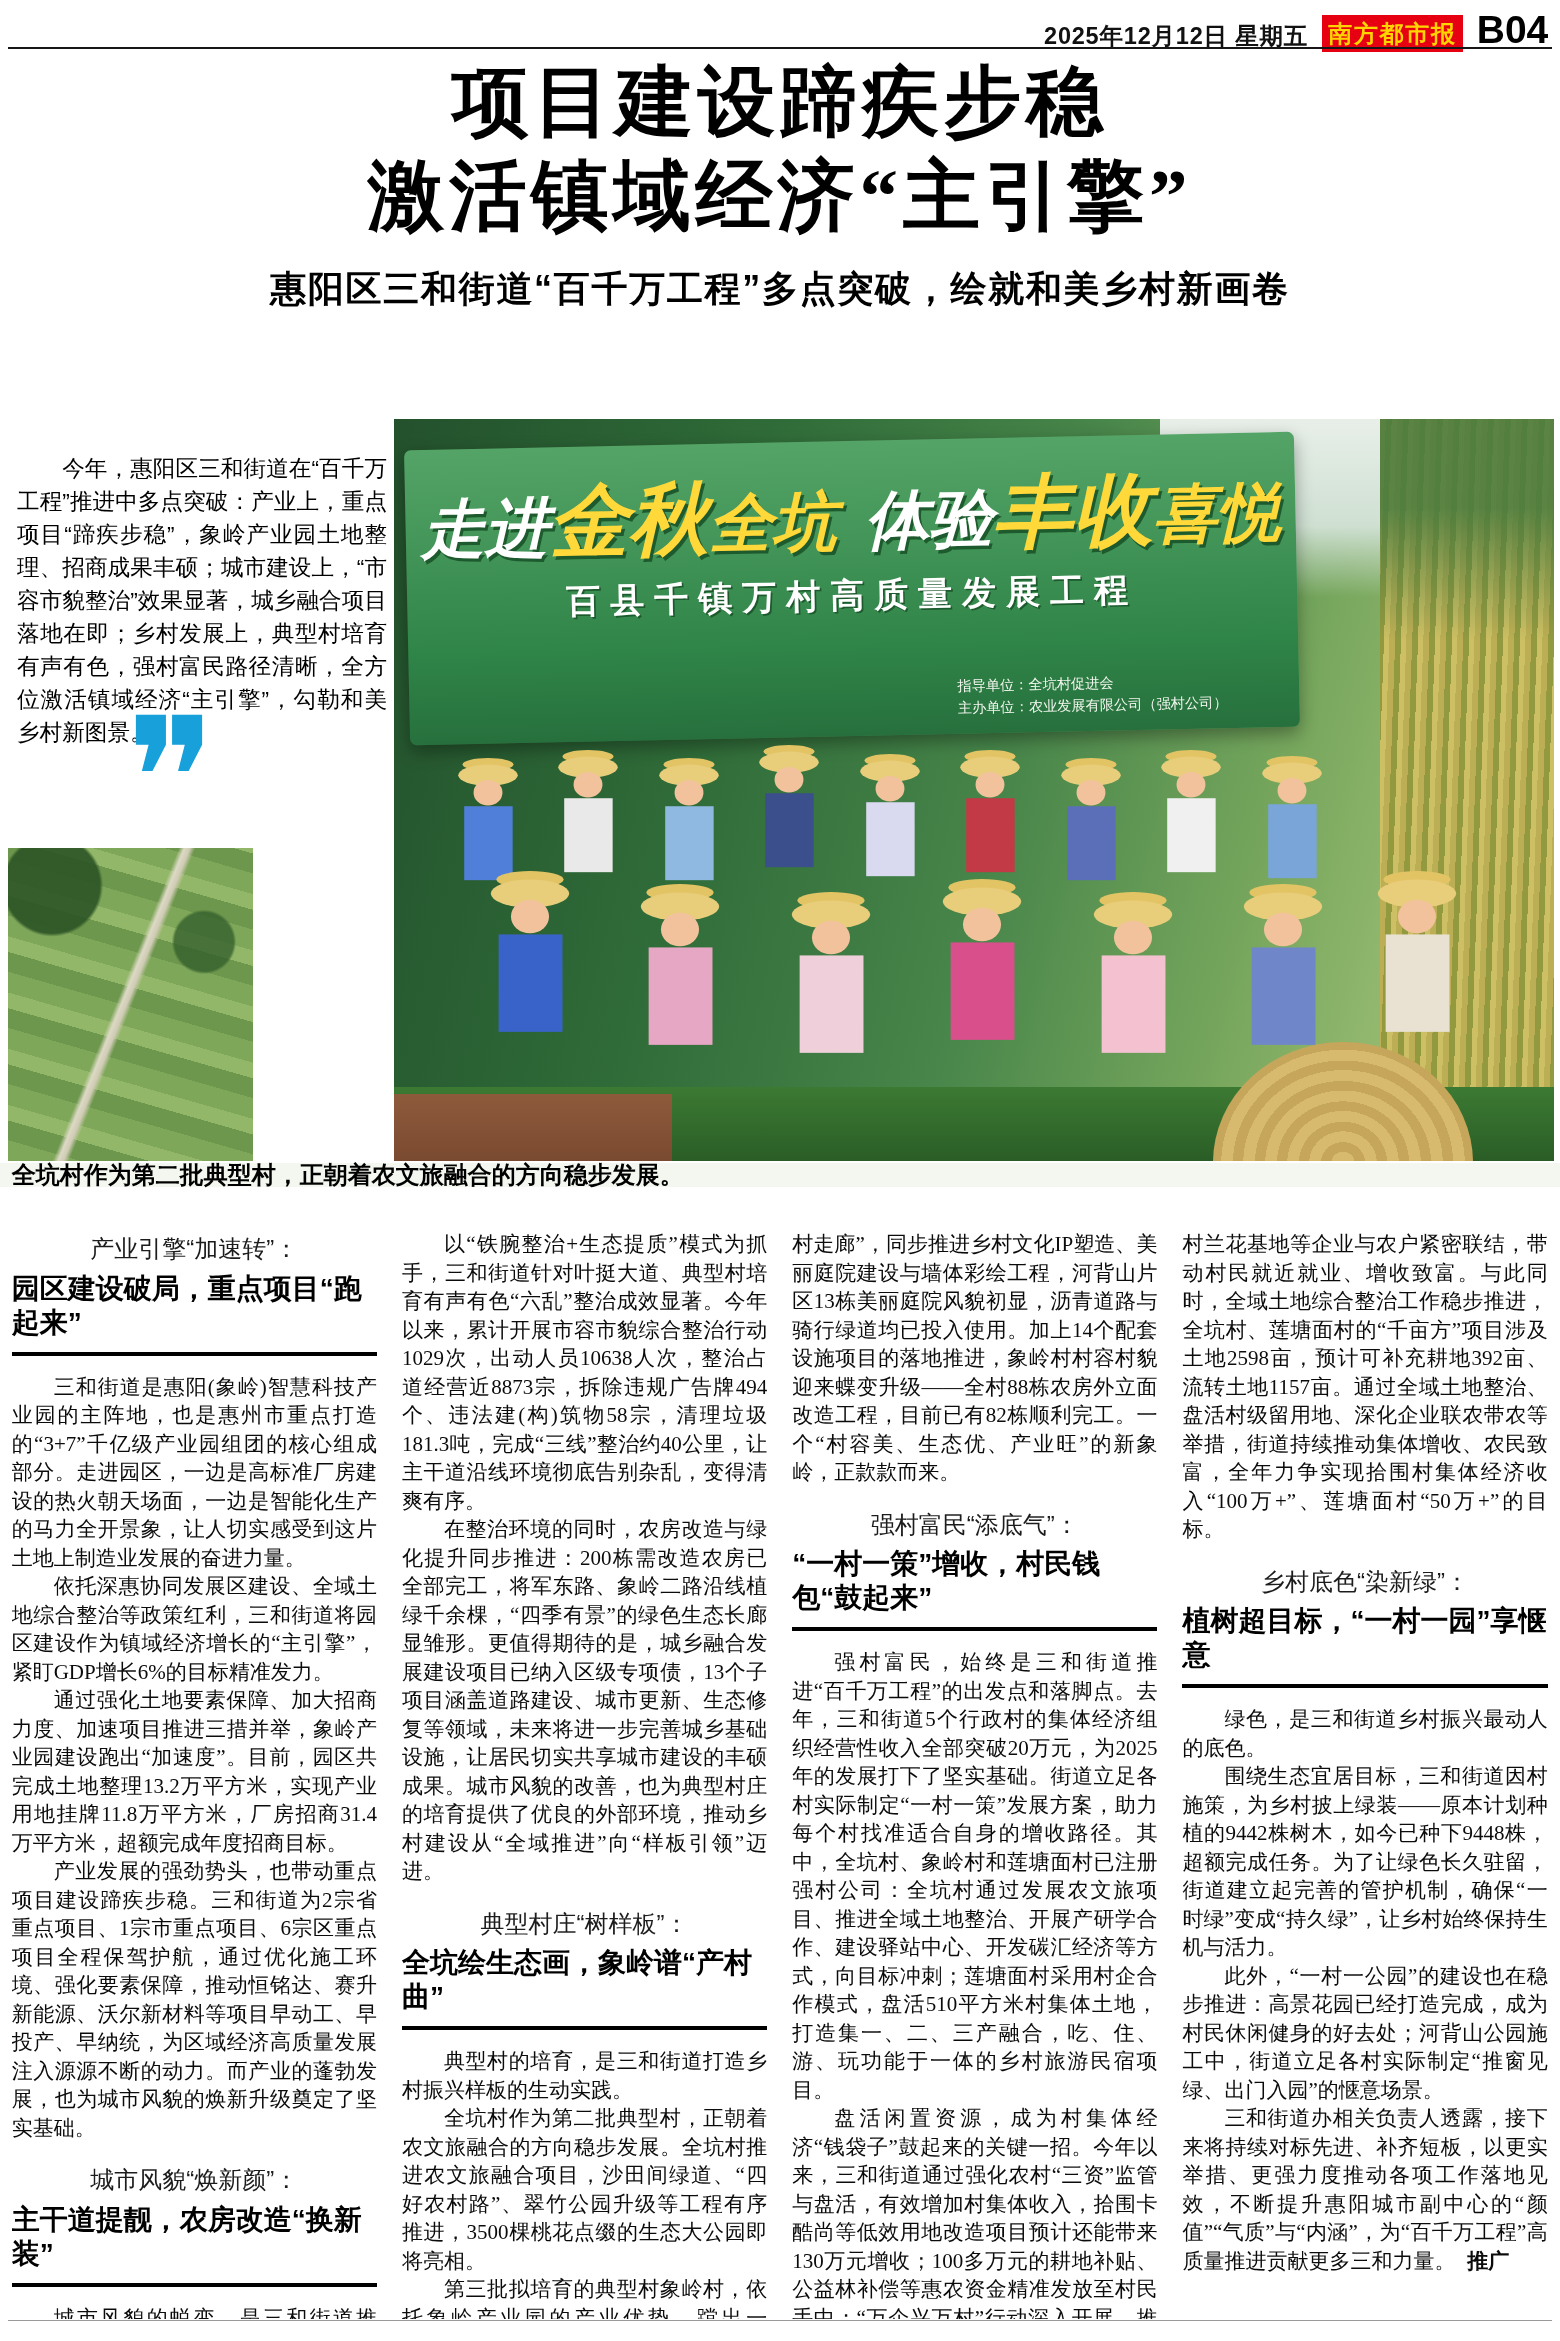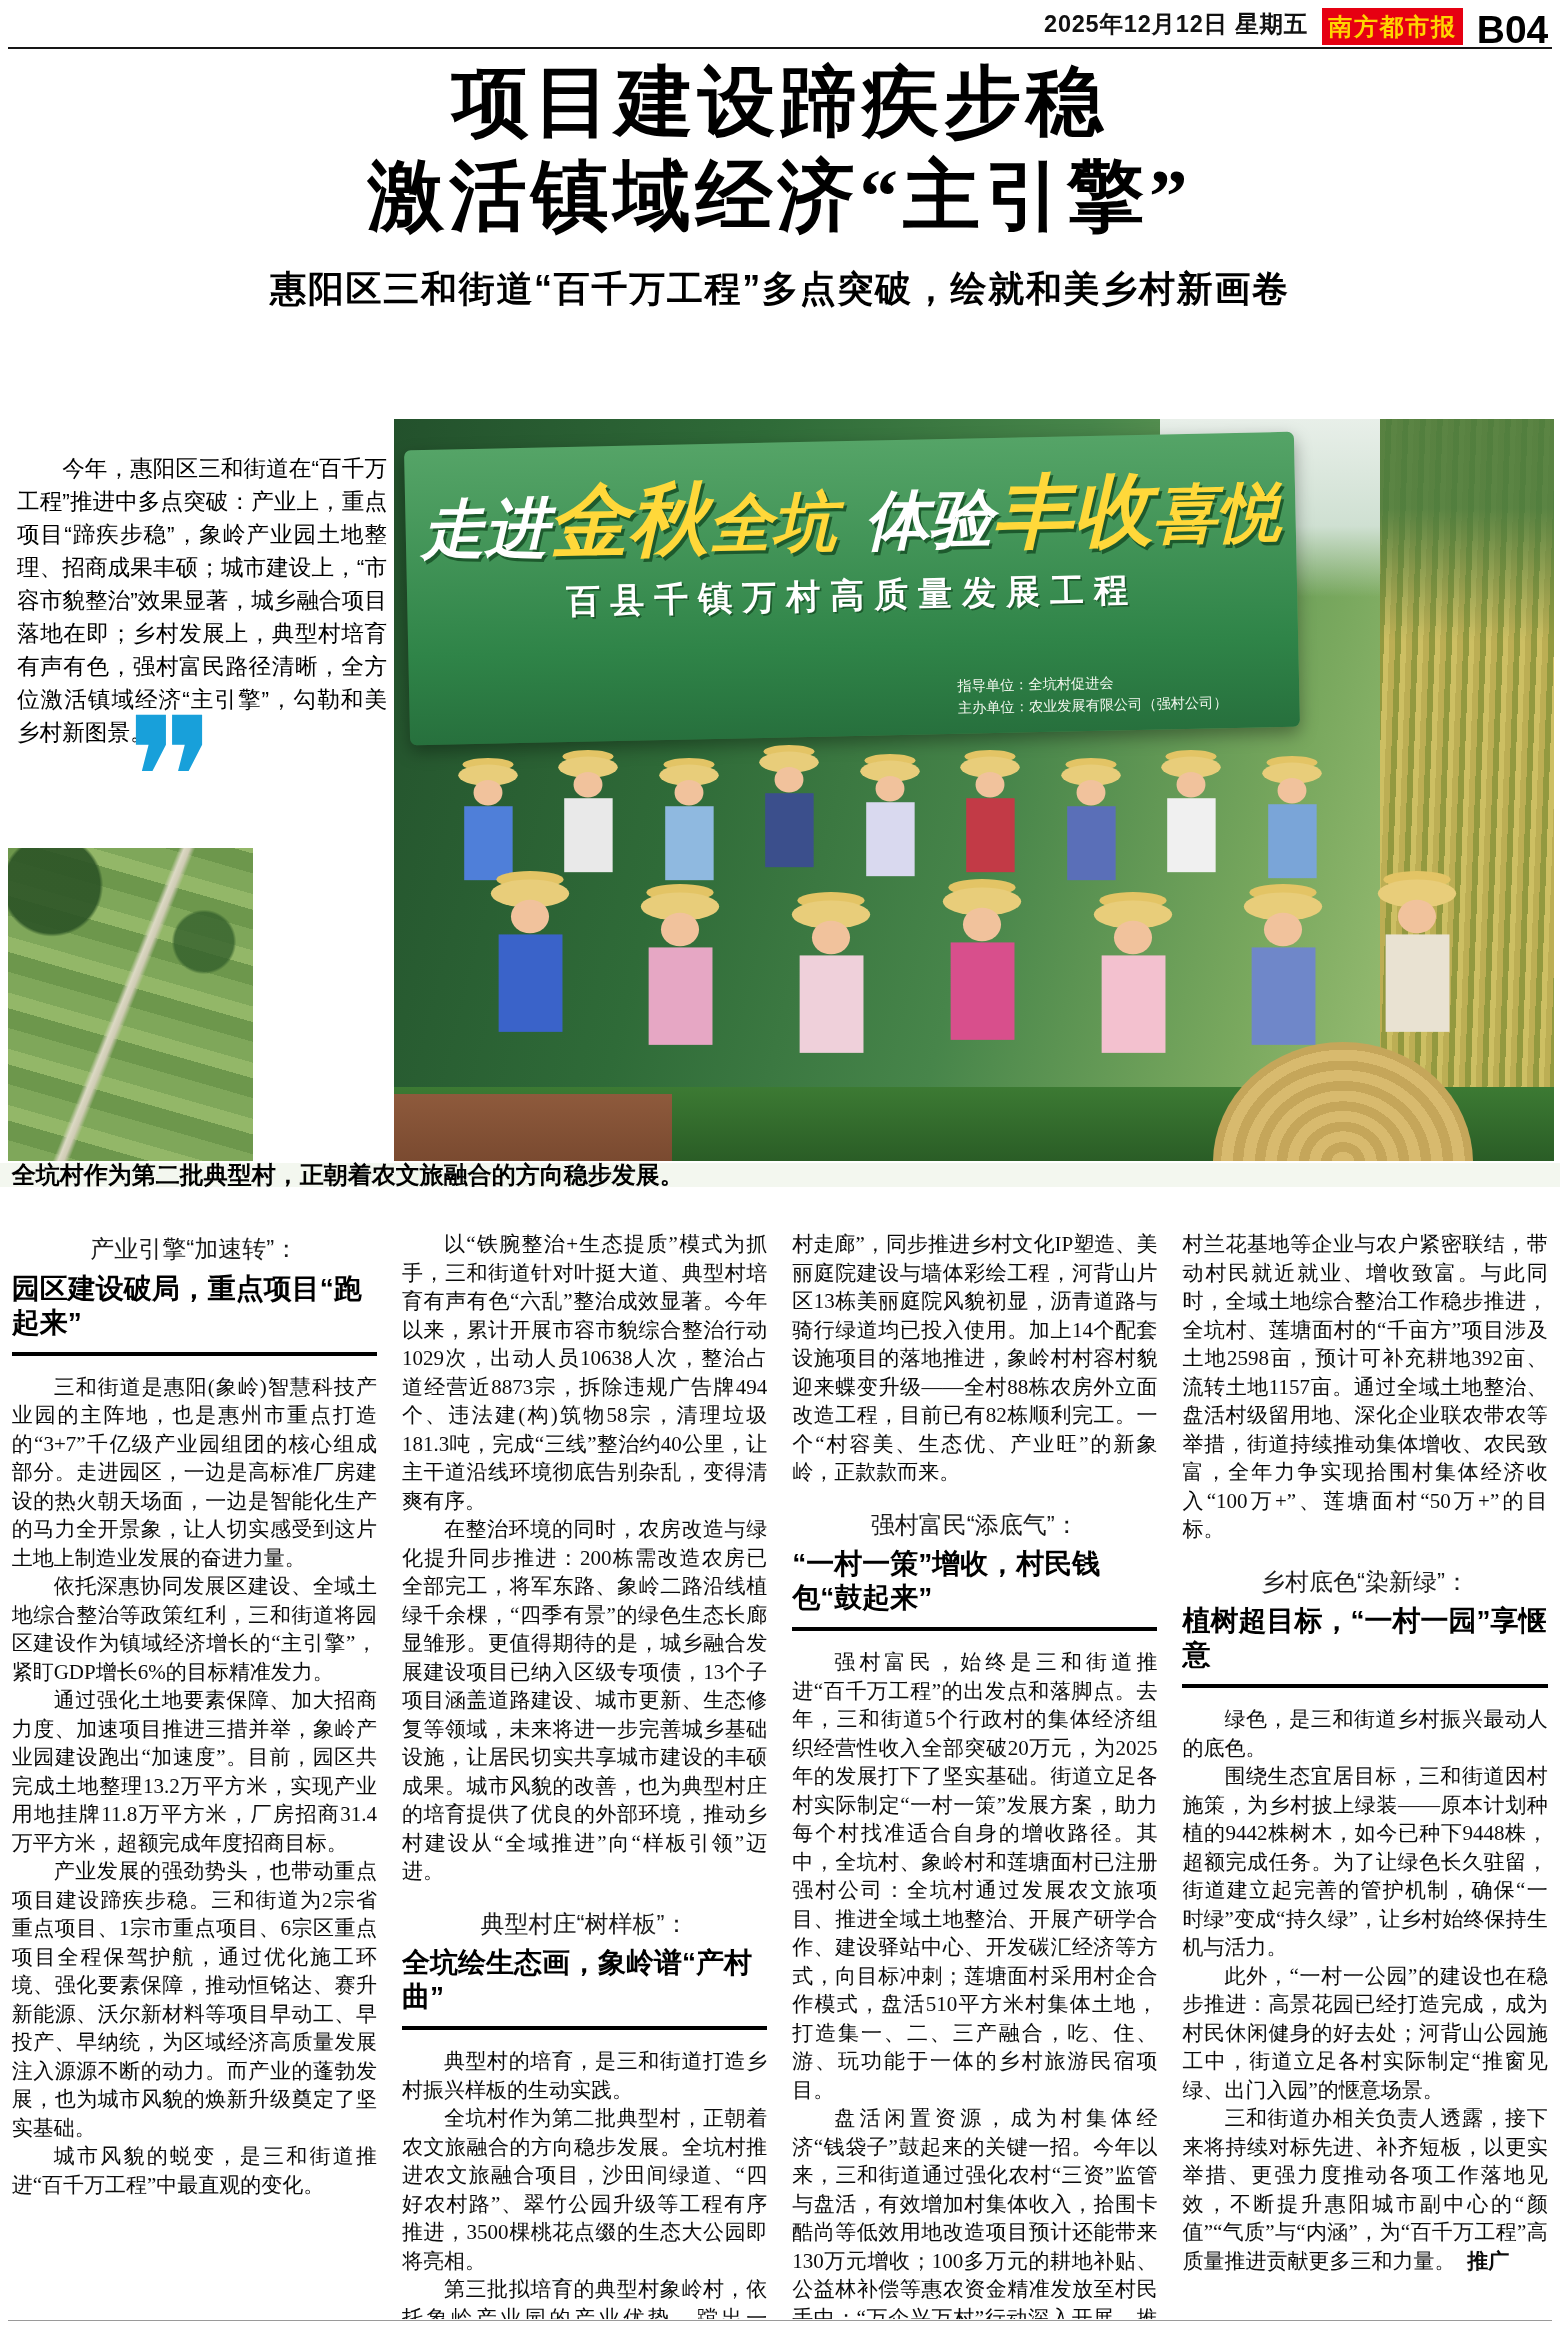--- a/index.html
+++ b/index.html
@@ -1,21 +1,21 @@
 <!DOCTYPE html>
 <html style="font-size:13.4px"><head>
 <meta charset="utf-8">
 <style>
   html,body{margin:0;padding:0;}
   body{
     width:1560px;height:2342px;position:relative;background:#ffffff;
     overflow:hidden;font-family:"Liberation Serif",serif;color:#000;
   }
   
-  .header{position:absolute;top:8.4px;right:11.7px;display:flex;align-items:flex-start;gap:13.4px;
+  .header{position:absolute;top:8.4px;right:11.7px;display:flex;align-items:flex-end;gap:13.4px;
     font-family:"Liberation Sans",sans-serif;}
   .header .date{font-size:23.5px;font-weight:600;color:#111;letter-spacing:0.8px;}
   .header .logo{background:#e60012;color:#ffd400;font-weight:900;font-size:24px;
     padding:2.5px 6.7px;letter-spacing:1.7px;font-family:"Liberation Serif",serif;}
   .header .pageno{font-size:39px;font-weight:900;color:#000;}
   .toprule{position:absolute;top:47px;left:8.4px;right:8.4px;height:1.7px;background:#161616;}
   .bottomrule{position:absolute;top:2320px;left:8.4px;right:8.4px;height:0.8px;background:#9a9a9a;}
 
   
   .headline{position:absolute;top:55px;left:0;width:100%;text-align:center;
@@ -171,20 +171,25 @@
   <div class="col">
     <div class="section-head first">
       <div class="kicker">产业引擎“加速转”：</div>
       <div class="sec-title">园区建设破局，重点项目“跑起来”</div>
       <div class="rule"></div>
     </div>
     <p class="para indent">三和街道是惠阳(象岭)智慧科技产业园的主阵地，也是惠州市重点打造的“3+7”千亿级产业园组团的核心组成部分。走进园区，一边是高标准厂房建设的热火朝天场面，一边是智能化生产的马力全开景象，让人切实感受到这片土地上制造业发展的奋进力量。</p>
     <p class="para indent">依托深惠协同发展区建设、全域土地综合整治等政策红利，三和街道将园区建设作为镇域经济增长的“主引擎”，紧盯GDP增长6%的目标精准发力。</p>
     <p class="para indent">通过强化土地要素保障、加大招商力度、加速项目推进三措并举，象岭产业园建设跑出“加速度”。目前，园区共完成土地整理13.2万平方米，实现产业用地挂牌11.8万平方米，厂房招商31.4万平方米，超额完成年度招商目标。</p>
     <p class="para indent">产业发展的强劲势头，也带动重点项目建设蹄疾步稳。三和街道为2宗省重点项目、1宗市重点项目、6宗区重点项目全程保驾护航，通过优化施工环境、强化要素保障，推动恒铭达、赛升新能源、沃尔新材料等项目早动工、早投产、早纳统，为区域经济高质量发展注入源源不断的动力。而产业的蓬勃发展，也为城市风貌的焕新升级奠定了坚实基础。</p>
+    <div class="section-head">
+      <div class="kicker">城市风貌“焕新颜”：</div>
+      <div class="sec-title">主干道提靓，农房改造“换新装”</div>
+      <div class="rule"></div>
+    </div>
     <p class="para indent">城市风貌的蜕变，是三和街道推进“百千万工程”中最直观的变化。</p>
   </div>
 
   <div class="col">
     <p class="para indent">以“铁腕整治+生态提质”模式为抓手，三和街道针对叶挺大道、典型村培育有声有色“六乱”整治成效显著。今年以来，累计开展市容市貌综合整治行动1029次，出动人员10638人次，整治占道经营近8873宗，拆除违规广告牌494个、违法建(构)筑物58宗，清理垃圾181.3吨，完成“三线”整治约40公里，让主干道沿线环境彻底告别杂乱，变得清爽有序。</p>
     <p class="para indent">在整治环境的同时，农房改造与绿化提升同步推进：200栋需改造农房已全部完工，将军东路、象岭二路沿线植绿千余棵，“四季有景”的绿色生态长廊显雏形。更值得期待的是，城乡融合发展建设项目已纳入区级专项债，13个子项目涵盖道路建设、城市更新、生态修复等领域，未来将进一步完善城乡基础设施，让居民切实共享城市建设的丰硕成果。城市风貌的改善，也为典型村庄的培育提供了优良的外部环境，推动乡村建设从“全域推进”向“样板引领”迈进。</p>
     <div class="section-head">
       <div class="kicker">典型村庄“树样板”：</div>
       <div class="sec-title">全坑绘生态画，象岭谱“产村曲”</div>
       <div class="rule"></div>

